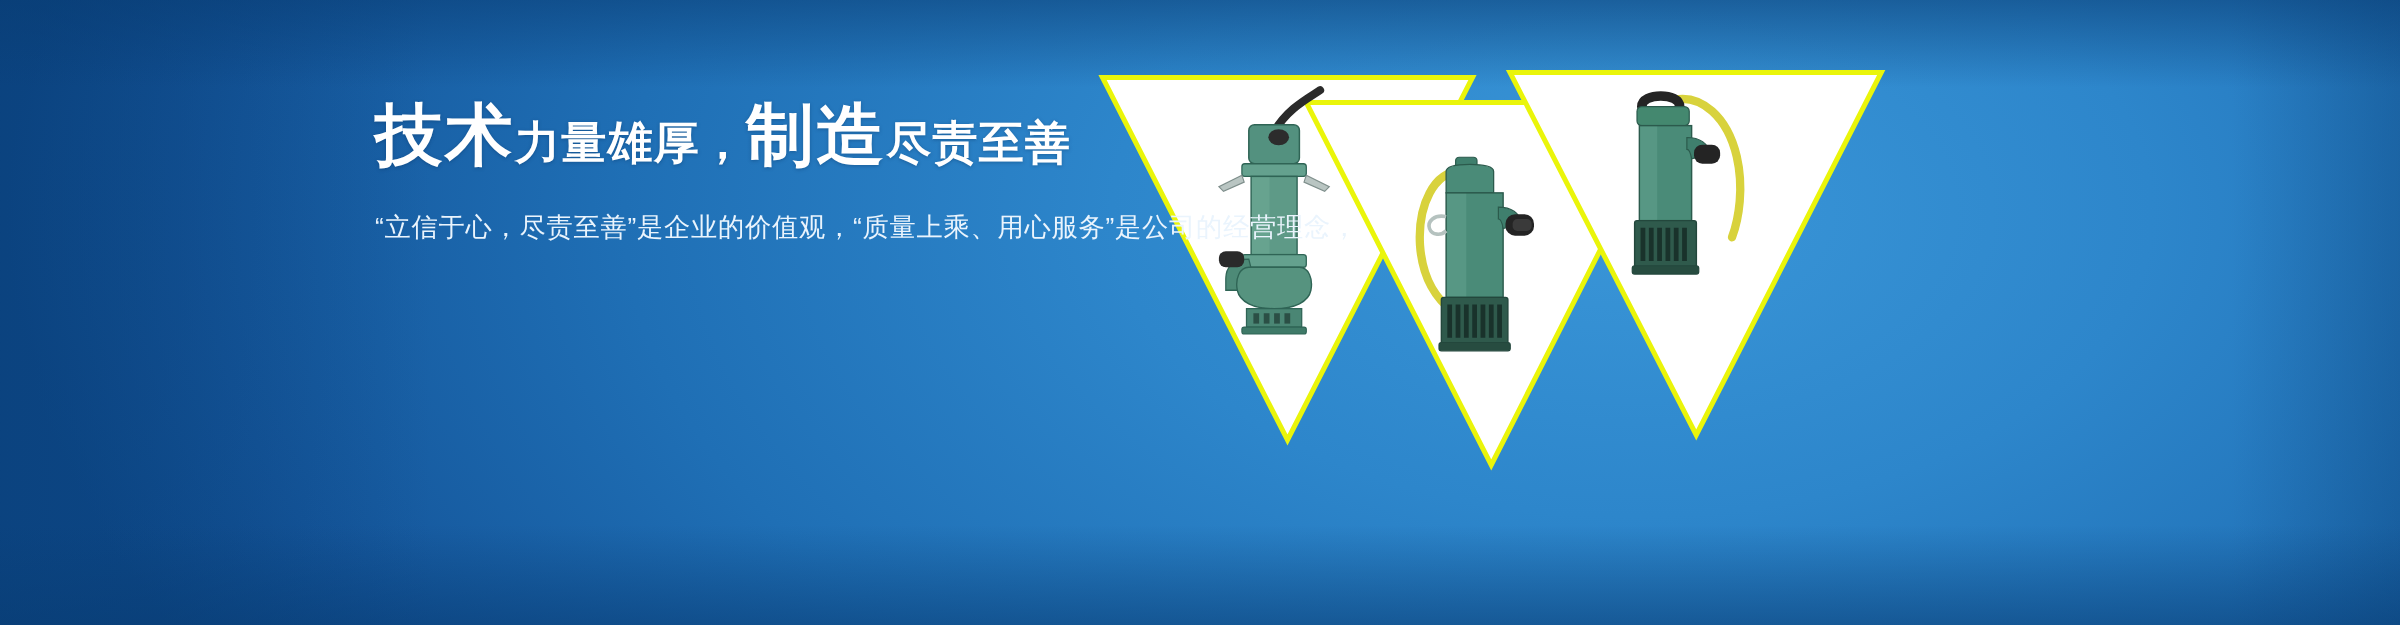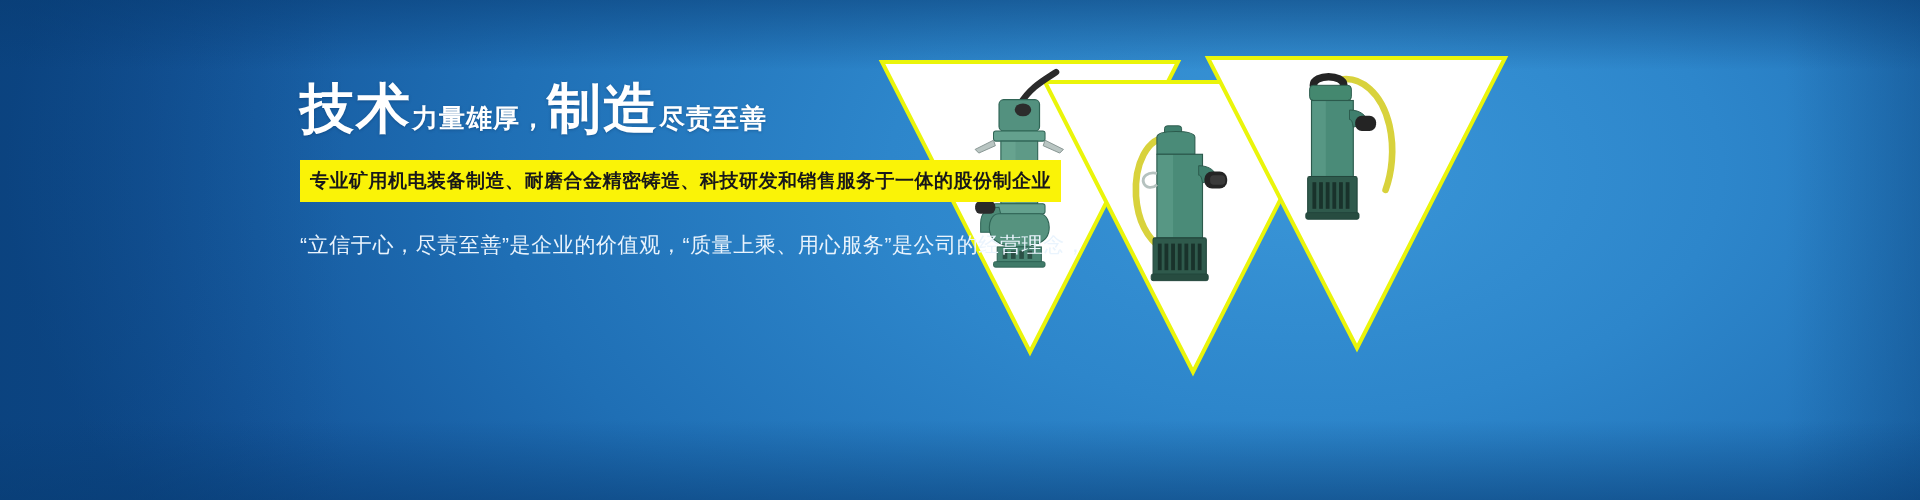--- a/index.html
+++ b/index.html
@@ -46,21 +46,21 @@
     white-space: nowrap;
     letter-spacing: 1px;
     text-shadow: 0 1px 3px rgba(6,44,86,.35);
   }
   .headline .big {
     font-size: 54px;
     letter-spacing: 2px;
     font-family: Liberation Mono, monospace;
   }
   .headline .small {
-    font-size: 26px;
+    font-size: 36px;
     letter-spacing: 1px;
   }
 
   .yellow-bar {
     display: inline-block;
     margin-top: 20px;
     background: #faf307;
     color: #18181a;
     font-size: 19px;
     font-weight: bold;
@@ -227,21 +227,20 @@
       </g>
     </svg>
   </div>
 
   <div class="text-block">
 
     <h1 class="headline">
       <span class="big">技术</span><span class="small">力量雄厚，</span><span class="big">制造</span><span class="small">尽责至善</span>
     </h1>
 
-    <div class="yellow-bar">专业矿用机电装备制造、耐磨合金精密铸造、科技研发和销售服务于一体的股份制企业</div>
 
     <div class="body-copy">
       <div>“立信于心，尽责至善”是企业的价值观，“质量上乘、用心服务”是公司的经营理念，</div>
     </div>
 
   </div>
 
 </div>
 
 </body></html>

